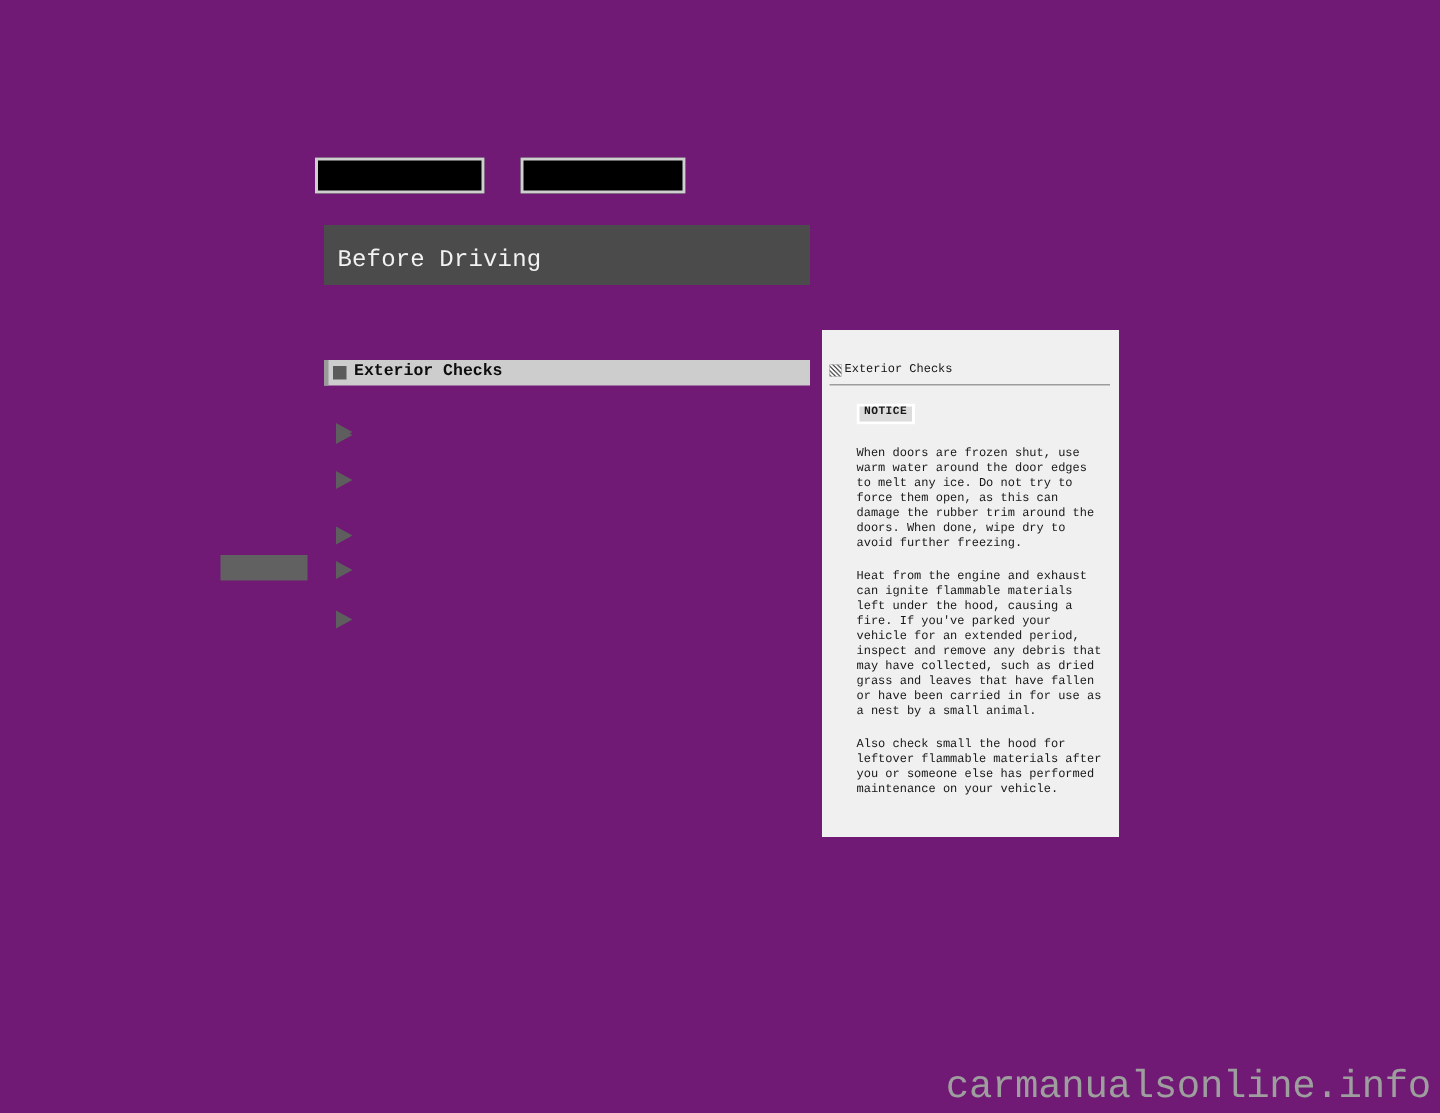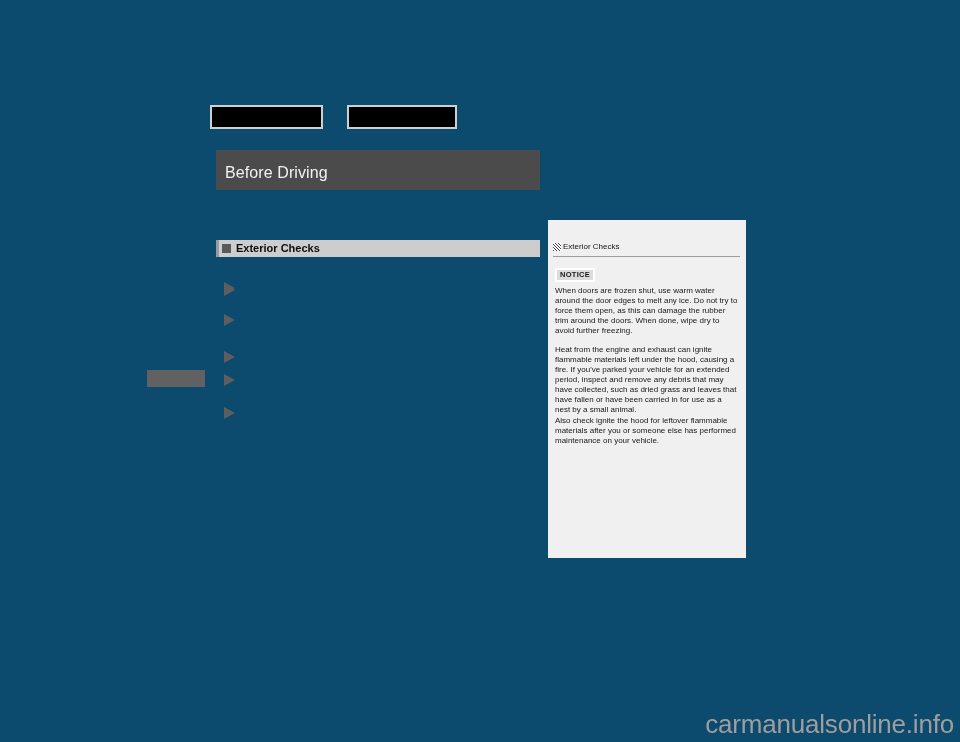--- a/index.html
+++ b/index.html
@@ -12,21 +12,22 @@
     height: 742px;
     position: relative;
     overflow: hidden;
     font-family: "Liberation Sans", sans-serif;
     -webkit-font-smoothing: antialiased;
   }
 
   .page {
     position: absolute;
     inset: 0;
-    background: #0c4a6e;
+    background: #701a75;
+    font-family: Liberation Mono, monospace;
   }
 
   
   .tab-box {
     position: absolute;
     background: #000000;
     border: 2px solid #cfcfcf;
     box-sizing: border-box;
   }
   #tab-box-1 { left: 210px; top: 105px; width: 113px; height: 24px; }
@@ -131,39 +132,39 @@
     margin-left: 2px;
     line-height: 1;
     white-space: nowrap;
   }
   .sidebar-rule {
     height: 1px;
     background: #9d9d9d;
     margin: 2px 6px 0 5px;
   }
   .sidebar-body {
-    padding: 6px 8px 0 7px;
+    padding: 6px 8px 0 23px;
   }
   .notice-badge {
     display: inline-block;
     border: 2px solid #ffffff;
     background: #dcdcdc;
     color: #1a1a1a;
     font-size: 7.5px;
     font-weight: bold;
     letter-spacing: 0.3px;
     padding: 1px 3px;
     line-height: 1;
     margin-bottom: 3px;
   }
   .notice-para {
     font-size: 8px;
     line-height: 10px;
     color: #171717;
-    margin: 1px 0 9px 0;
+    margin: 12px 0 9px 0;
     text-align: left;
   }
   .notice-para.tight { margin-bottom: 0; }
 
   
   .watermark {
     position: absolute;
     right: 6px;
     bottom: 2px;
     font-size: 26px;
@@ -203,19 +204,19 @@
   <div class="sidebar">
     <div class="sidebar-head">
       <span class="hatch-icon"></span>
       <span class="sidebar-title">Exterior Checks</span>
     </div>
     <div class="sidebar-rule"></div>
     <div class="sidebar-body">
       <div class="notice-badge">NOTICE</div>
       <p class="notice-para">When doors are frozen shut, use warm water around the door edges to melt any ice. Do not try to force them open, as this can damage the rubber trim around the doors. When done, wipe dry to avoid further freezing.</p>
       <p class="notice-para tight">Heat from the engine and exhaust can ignite flammable materials left under the hood, causing a fire. If you've parked your vehicle for an extended period, inspect and remove any debris that may have collected, such as dried grass and leaves that have fallen or have been carried in for use as a nest by a small animal.</p>
-      <p class="notice-para">Also check ignite the hood for leftover flammable materials after you or someone else has performed maintenance on your vehicle.</p>
+      <p class="notice-para">Also check small the hood for leftover flammable materials after you or someone else has performed maintenance on your vehicle.</p>
     </div>
   </div>
 
   <div class="watermark">carmanualsonline.info</div>
 
 </div>
 
 </body></html>

